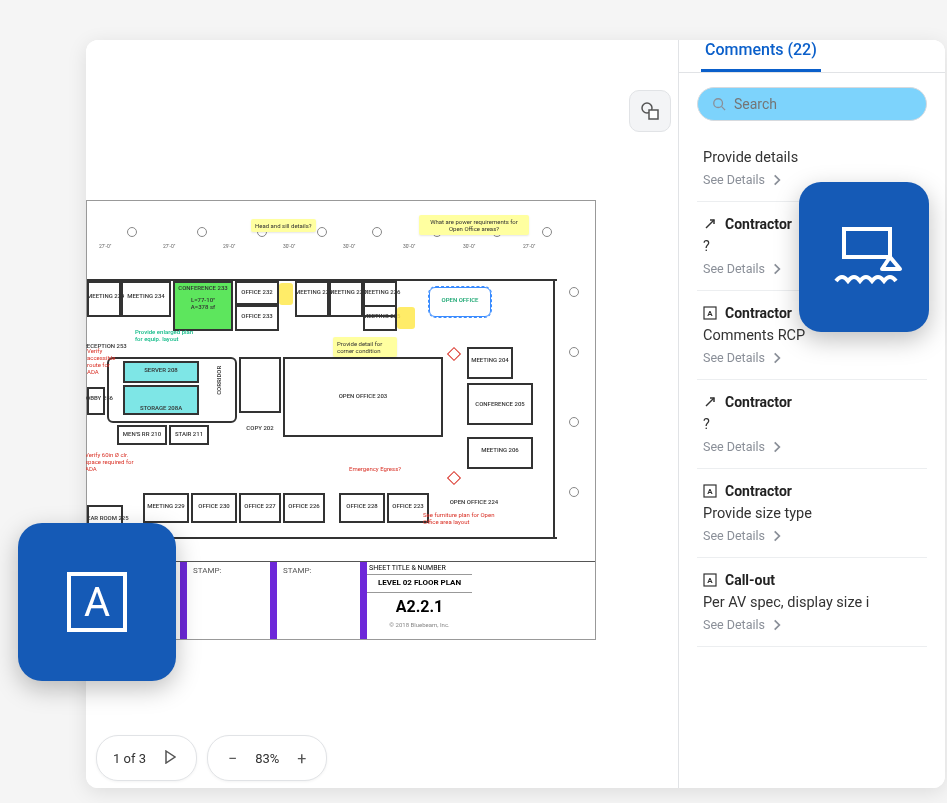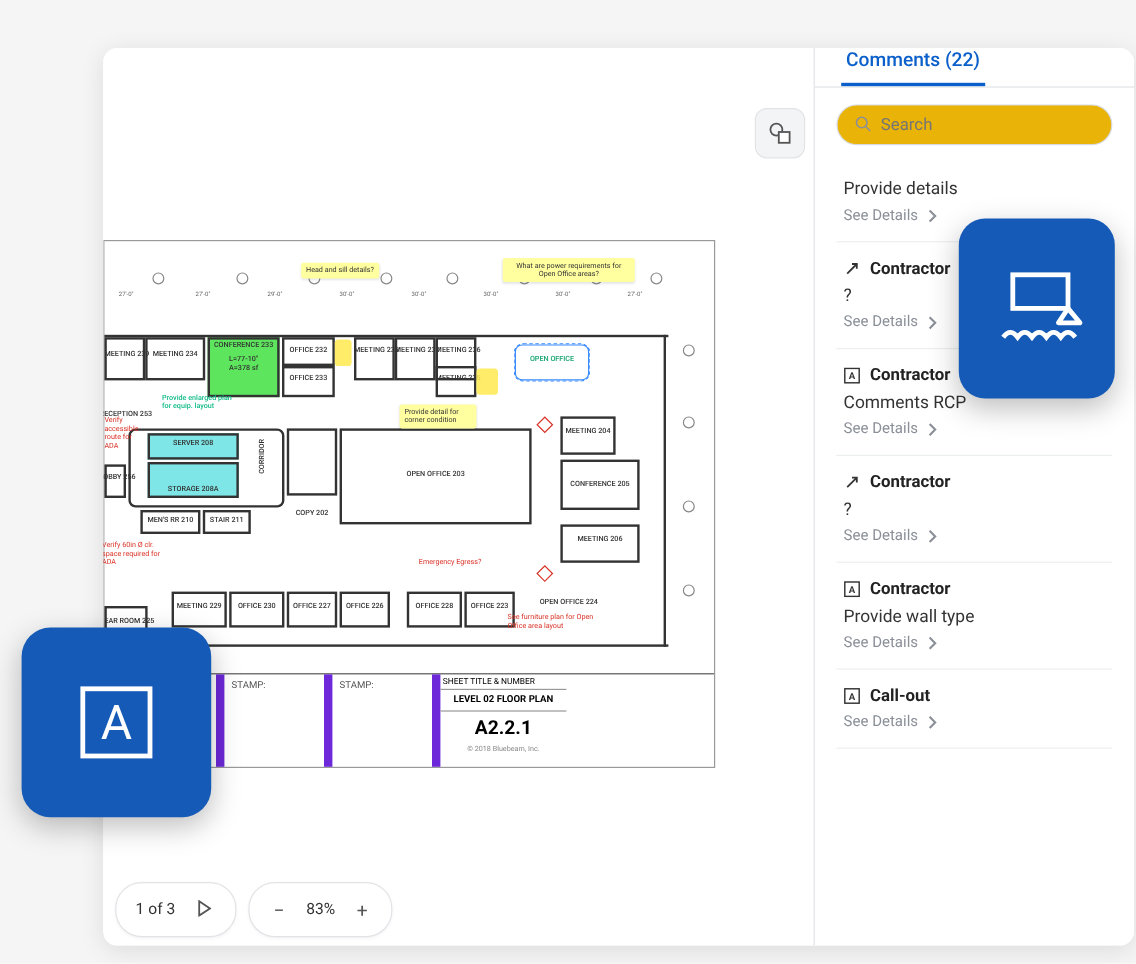--- a/index.html
+++ b/index.html
@@ -33,21 +33,21 @@
 .pill{background:#fff;border:1px solid #e1e3e6;border-radius:22px;height:46px;display:flex;align-items:center;padding:0 16px;gap:14px;box-shadow:0 1px 3px rgba(0,0,0,.05)}
 .pill span{font-size:13px;color:#333}
 .pill-btn{background:none;border:none;color:#555;cursor:pointer;font-size:16px;padding:0 4px}
 .sidebar{flex:0 0 260px;border-left:1px solid #e1e3e6;background:#fff;display:flex;flex-direction:column;position:relative}
 .shape-btn{position:absolute;left:-50px;top:50px;width:42px;height:42px;background:#f3f4f6;border:1px solid #e1e3e6;border-radius:10px;display:flex;align-items:center;justify-content:center;cursor:pointer}
 .sb-title{padding:24px 22px 14px;font-size:20px;font-weight:700;color:#222}
 .sb-tab{padding:0 22px}
 .sb-tab-inner{display:inline-block;padding:0 4px 10px;font-size:16px;color:#0a5fca;font-weight:500;border-bottom:3px solid #0a5fca}
 .sb-tab-line{height:1px;background:#e1e3e6}
 .search-row{padding:14px 18px}
-.search-box{display:flex;gap:8px;border:1px solid #d7dade;border-radius:20px;padding:8px 14px;background:#eab308}
+.search-box{display:flex;align-items:center;gap:8px;border:1px solid #d7dade;border-radius:20px;padding:8px 14px;background:#7dd3fc}
 .search-box input{border:none;outline:none;flex:1;font-size:14px;color:#555;background:transparent}
 .comments-list{flex:1;overflow:auto;padding:0 18px}
 .comment{padding:14px 6px;border-bottom:1px solid #eceef0}
 .c-author{display:flex;align-items:center;gap:8px;font-size:14px;font-weight:700;color:#222;margin-bottom:6px}
 .c-text{font-size:14.5px;color:#333;margin-bottom:6px}
 .see-details{display:flex;align-items:center;gap:5px;font-size:12.5px;color:#8a8f98;cursor:pointer}
 .ico-sm{width:14px;height:14px;flex-shrink:0}
 .badge-blue{position:absolute;width:158px;height:158px;background:#155ab6;border-radius:24px;display:flex;align-items:center;justify-content:center;box-shadow:0 8px 24px rgba(0,0,0,.25);z-index:20}
 .badge-a{top:523px;left:18px}
 .badge-stamp{top:182px;right:18px;width:130px;height:150px;border-radius:22px}
@@ -283,36 +283,37 @@
           </div>
       </div>
       <div class="comment">
         <div class="c-author">
             <svg class="ico-sm" viewBox="0 0 14 14">
               <rect x="1" y="1" width="12" height="12" fill="none" stroke="#333" stroke-width="1.2"></rect>
               <text x="7" y="10" font-size="8" text-anchor="middle" fill="#333">A</text>
             </svg>
             <span>Contractor</span>
           </div>
-        <div class="c-text">Provide wall type</div>
+        <div class="c-text">Provide size type</div>
         <div class="see-details">
             <span>See Details</span>
             <svg class="ico-sm" viewBox="0 0 12 12">
               <path d="M4 2 L8 6 L4 10" fill="none" stroke="#8a8f98" stroke-width="1.5"></path>
             </svg>
           </div>
       </div>
       <div class="comment">
         <div class="c-author">
             <svg class="ico-sm" viewBox="0 0 14 14">
               <rect x="1" y="1" width="12" height="12" fill="none" stroke="#333" stroke-width="1.2"></rect>
               <text x="7" y="10" font-size="8" text-anchor="middle" fill="#333">A</text>
             </svg>
             <span>Call-out</span>
           </div>
+        <div class="c-text">Per AV spec, display size i</div>
         <div class="see-details">
             <span>See Details</span>
             <svg class="ico-sm" viewBox="0 0 12 12">
               <path d="M4 2 L8 6 L4 10" fill="none" stroke="#8a8f98" stroke-width="1.5"></path>
             </svg>
           </div>
       </div>
     </div>
   </div>
 </div>

